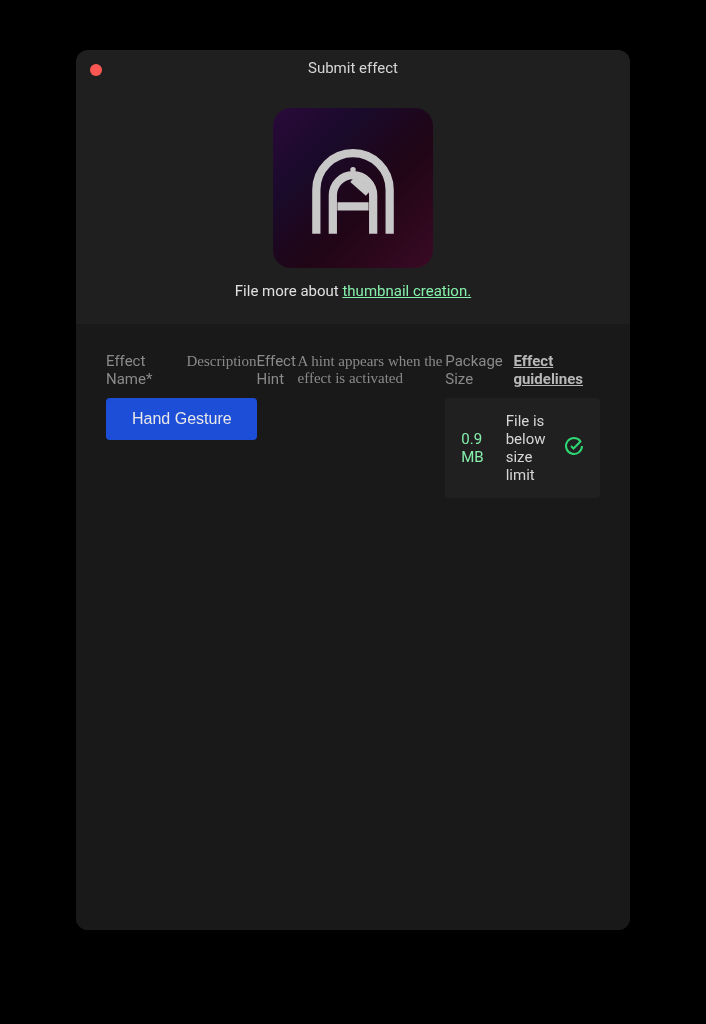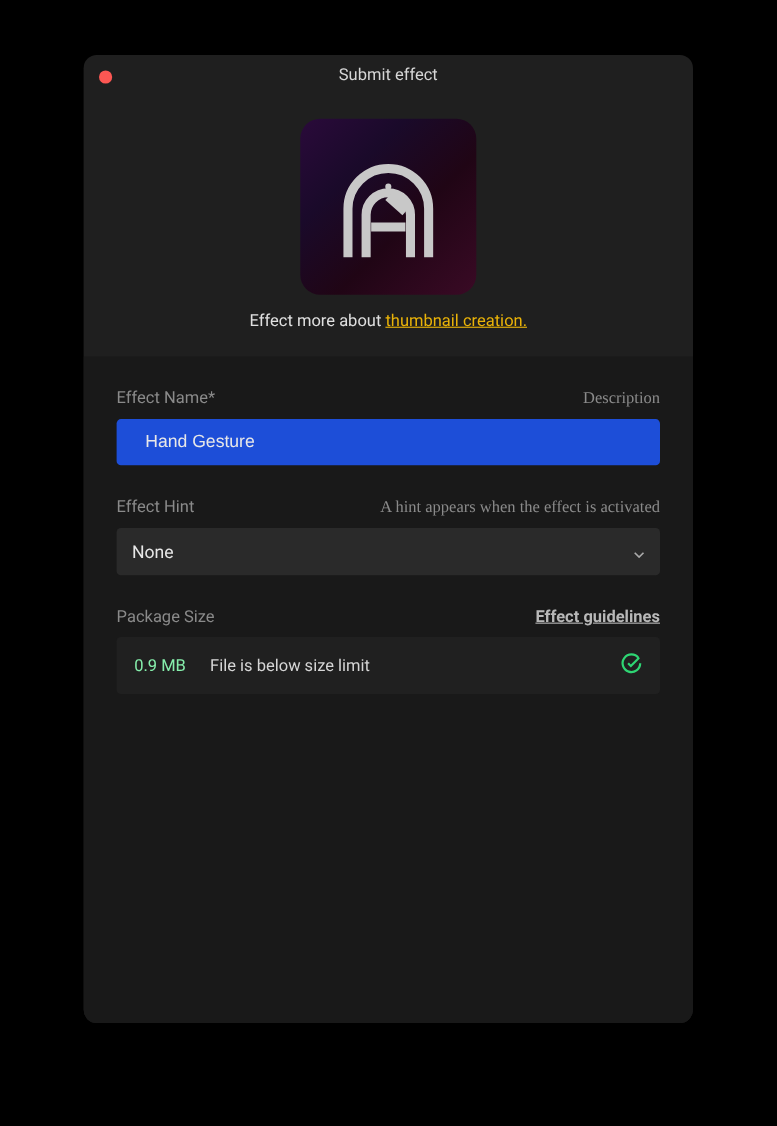--- a/index.html
+++ b/index.html
@@ -67,29 +67,29 @@
     .thumb-icon {
       width: 110px;
       height: 110px;
     }
     .learn-more {
       margin-top: 14px;
       font-size: 15px;
       color: #e0e0e0;
     }
     .learn-more a {
-      color: #eab308;
+      color: #86efac;
       text-decoration: underline;
     }
     .form-section {
       background: #191919;
       flex: 1;
       padding: 28px 30px 20px 30px;
       display: flex;
-      flex-direction: column;
+      flex-direction: row;
     }
     .field-row {
       margin-bottom: 28px;
     }
     .field-header {
       display: flex;
       justify-content: space-between;
       align-items: baseline;
       margin-bottom: 10px;
     }
@@ -210,46 +210,38 @@
     <div class="thumb-img">
       <svg class="thumb-icon" viewBox="0 0 120 120" fill="none" stroke="#c8c8c8" stroke-width="9">
         <path d="M 20 110 L 20 62 A 40 40 0 0 1 100 62 L 100 110"></path>
         <path d="M 38 110 L 38 68 A 22 22 0 0 1 82 68 L 82 110"></path>
         <circle cx="60" cy="40" r="3" fill="#c8c8c8" stroke="none"></circle>
         <line x1="60" y1="50" x2="77" y2="65"></line>
         <line x1="43" y1="80" x2="77" y2="80"></line>
       </svg>
     </div>
     <div class="learn-more">
-      <span>Effect more about </span><a href="#">thumbnail creation.</a>
+      <span>File more about </span><a href="#">thumbnail creation.</a>
     </div>
   </div>
 
   <div class="form-section">
 
     <div class="field-row">
       <div class="field-header">
         <span class="field-label">Effect Name*</span>
         <span class="field-desc">Description</span>
       </div>
       <input type="text" class="text-input" value="Hand Gesture" style="">
     </div>
 
     <div class="field-row">
       <div class="field-header">
         <span class="field-label">Effect Hint</span>
         <span class="field-desc">A hint appears when the effect is activated</span>
-      </div>
-      <div class="select-wrap">
-        <div class="select-input">None</div>
-        <span class="chevron">
-          <svg width="10" height="6" viewBox="0 0 10 6" fill="none" stroke="currentColor" stroke-width="1.5">
-              <path d="M1 1 L5 5 L9 1"></path>
-            </svg>
-        </span>
       </div>
     </div>
 
     <div class="field-row">
       <div class="field-header">
         <span class="field-label">Package Size</span>
         <span class="guidelines-link">Effect guidelines</span>
       </div>
       <div class="package-box">
         <div class="package-left">

